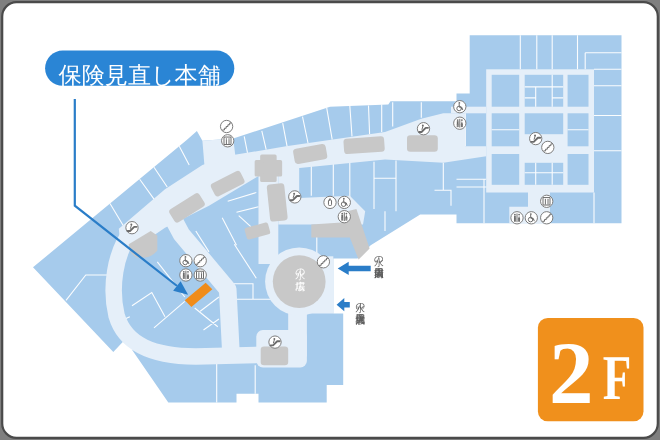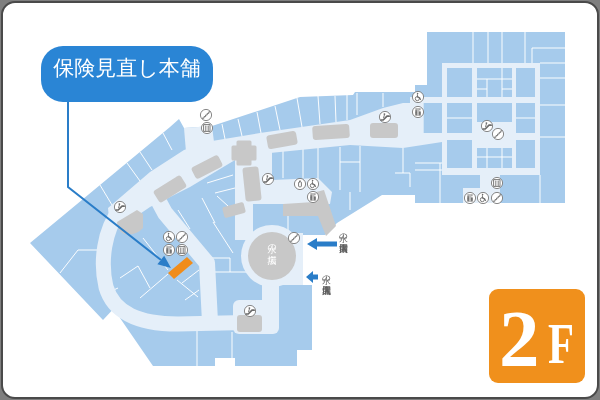--- a/index.html
+++ b/index.html
@@ -7,21 +7,21 @@
     width: 600px; height: 400px; position: relative; overflow: hidden;
     background: #7f7f7f;
     font-family: "DejaVu Sans", sans-serif;
   }
   .frame {
     position: absolute; left: 1px; top: 1px; width: 594px; height: 394px;
     border: 2px solid #4a4a4a; border-radius: 14px; background: #ffffff;
   }
   svg.map { position: absolute; left: 0; top: 0; }
   .callout {
-    position: absolute; left: 41px; top: 46px; width: 172px; height: 56px;
+    position: absolute; left: 41px; top: 46px; width: 172px; height: 32px;
     background: #2a85d5; color: #ffffff; font-size: 21px; line-height: 44px;
     text-align: center; white-space: nowrap;
     font-family: "DejaVu Sans", sans-serif;
     border-radius: 22px;
   }
   .vtext {
     position: absolute; writing-mode: vertical-rl; white-space: nowrap;
     font-size: 8.6px; line-height: 10px; color: #5c5c5c;
     font-family: "DejaVu Sans", sans-serif;
   }

